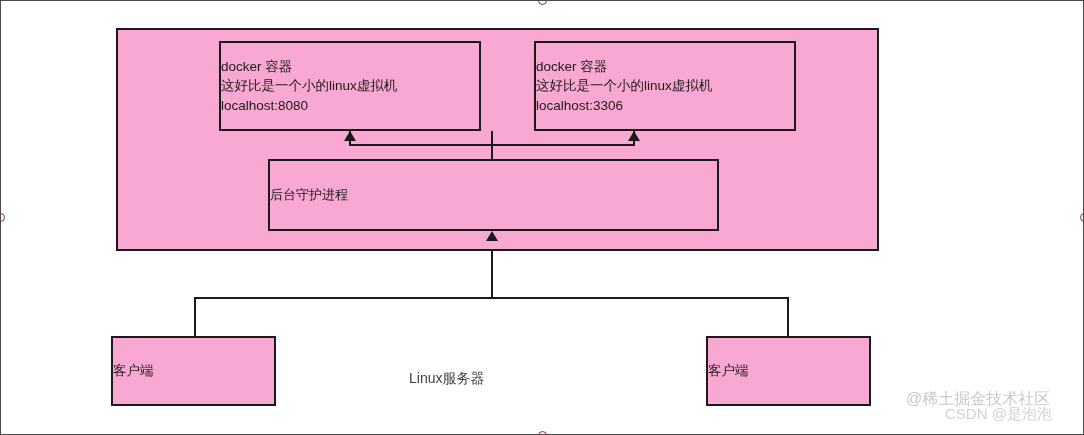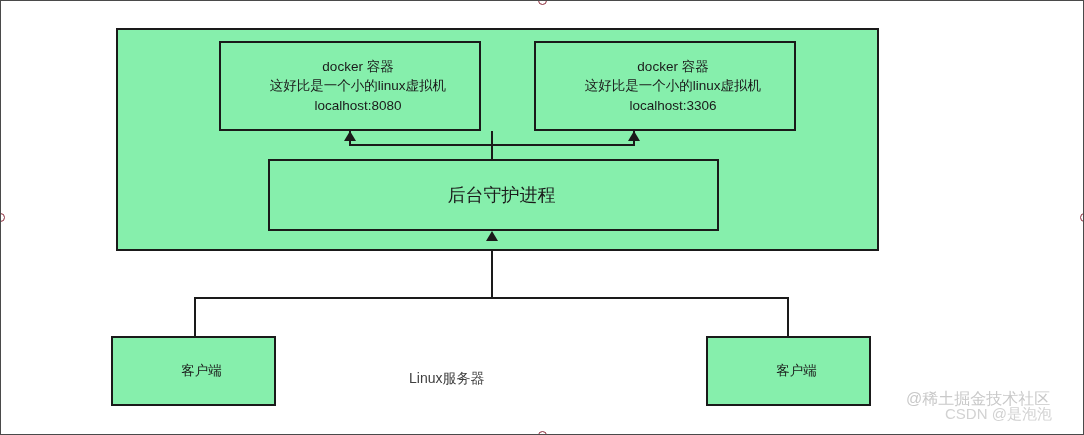--- a/index.html
+++ b/index.html
@@ -32,30 +32,29 @@
   }
   .eh-top    { left: 537px; top: -5px; }
   .eh-bottom { left: 537px; top: 430px; }
   .eh-left   { left: -5px;  top: 212px; }
   .eh-right  { left: 1079px; top: 212px; }
 
   
   .dbox {
     position: absolute;
     box-sizing: border-box;
-    background: #86efac;
+    background: #f9a8d4;
     border: 2px solid #1a1a1a;
     display: flex;
     flex-direction: column;
-    align-items: center;
+    align-items: flex-start;
     justify-content: center;
     text-align: center;
     color: #1a1a1a;
     z-index: 10;
-    padding-left: 16px;
   }
   
   #server-frame {
     left: 115px;
     top: 27px;
     width: 763px;
     height: 223px;
     border-width: 2px;
     justify-content: flex-start;
     z-index: 5;
@@ -72,21 +71,21 @@
   #container-left  { left: 218px; }
   #container-right { left: 533px; }
   .container-box .line { white-space: nowrap; }
 
   
   #daemon-box {
     left: 267px;
     top: 158px;
     width: 451px;
     height: 72px;
-    font-size: 18px;
+    font-size: 13px;
     z-index: 14;
   }
 
   
   .client-box {
     top: 335px;
     width: 165px;
     height: 70px;
     font-size: 13.5px;
     z-index: 14;

